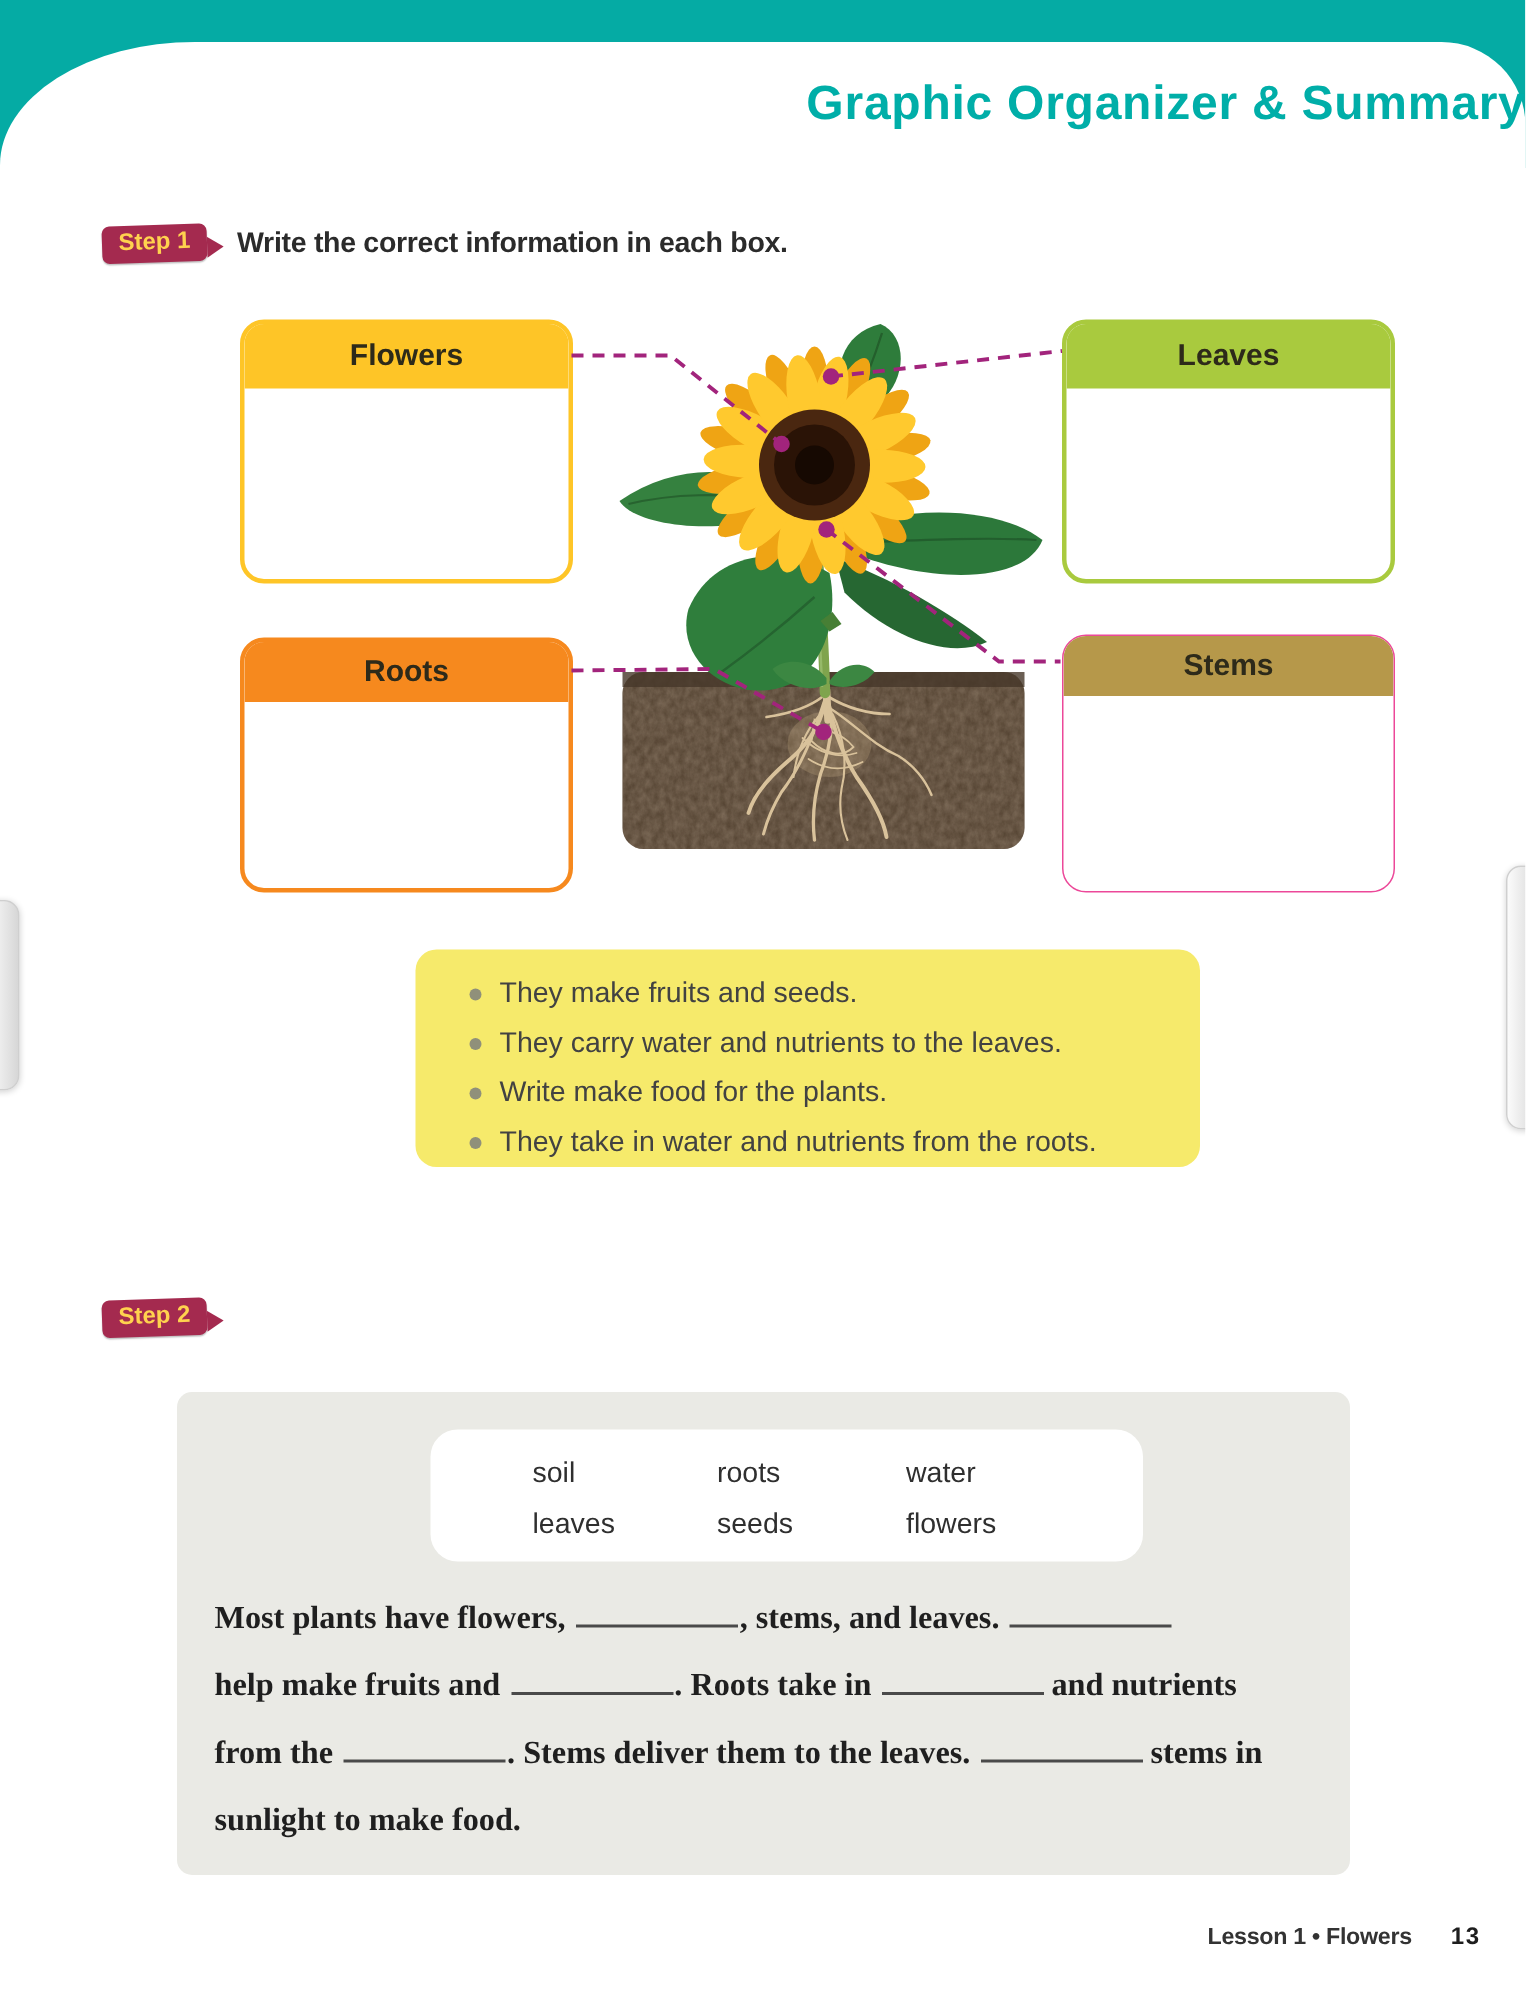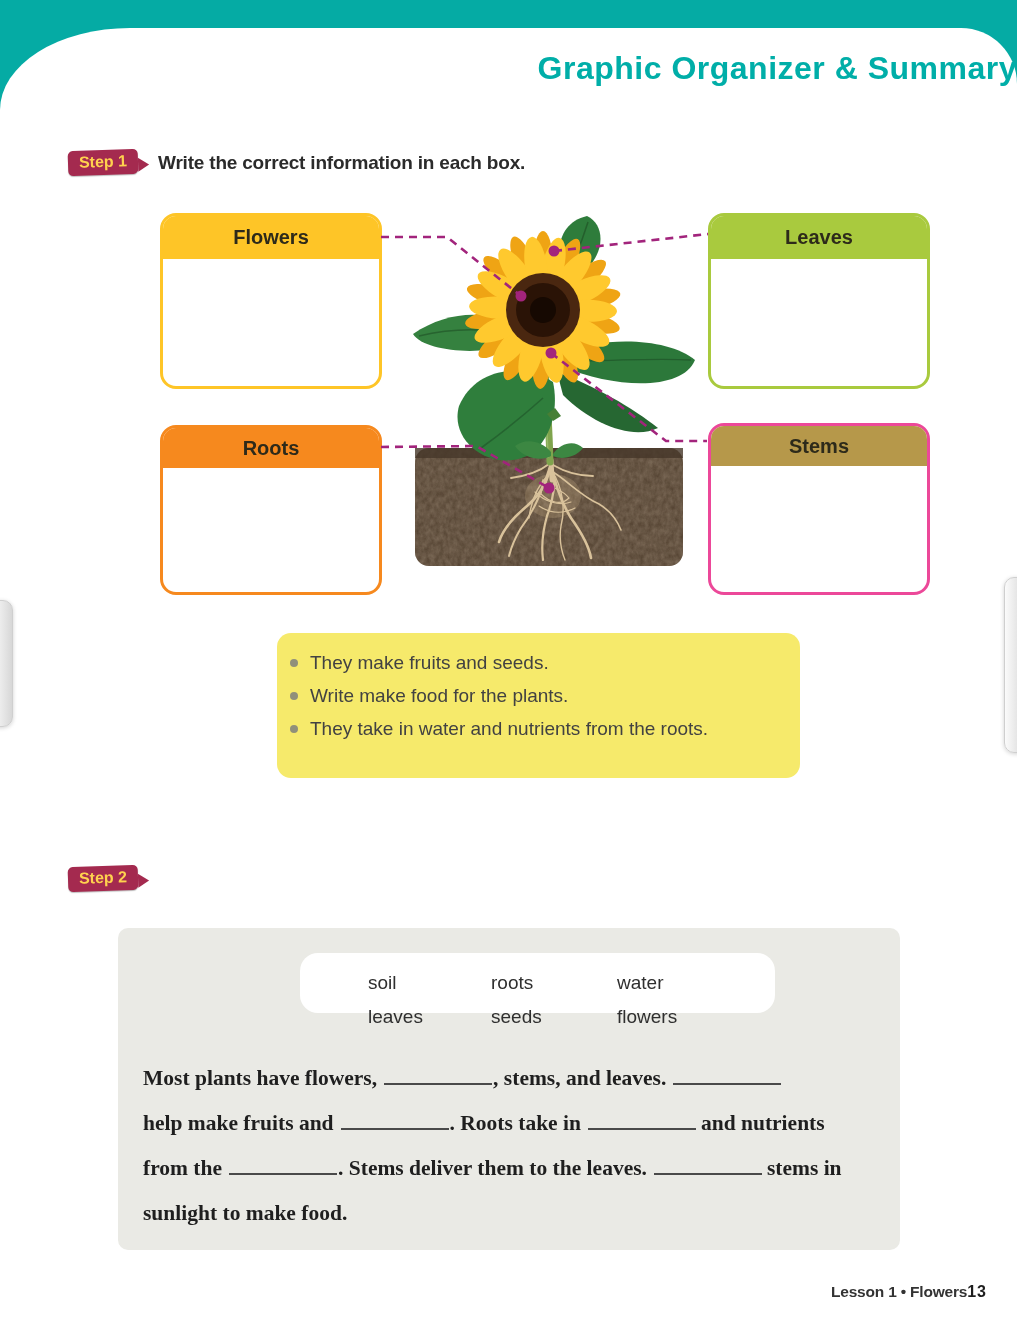--- a/index.html
+++ b/index.html
@@ -39,58 +39,58 @@
   .label-box .hd {
     display:flex; align-items:center; justify-content:center;
     font-size:20px; font-weight:bold; color:#2D2A1A;
   }
   .box-flowers { left:160px; top:213px; height:176px; border:3px solid #FEC527; }
   .box-flowers .hd { background:#FEC527; height:43px; }
   .box-leaves  { left:708px; top:213px; height:176px; border:3px solid #A9CA3E; }
   .box-leaves .hd { background:#A9CA3E; height:43px; }
   .box-roots   { left:160px; top:425px; height:170px; border:3px solid #F6891E; }
   .box-roots .hd { background:#F6891E; height:40px; }
-  .box-stems   { left:708px; top:423px; height:172px; border:3px solid #ec4899; }
+  .box-stems   { left:708px; top:423px; height:172px; border:1px solid #ec4899; }
   .box-stems .hd { background:#B6984A; height:40px; }
   .label-box .bd { flex:1; background:#fff; }
   
   .plant { position:absolute; left:403px; top:210px; width:300px; height:365px; }
   .connectors { position:absolute; left:0; top:0; width:1017px; height:800px; pointer-events:none; }
   
   .hints-box {
     position:absolute; left:277px; top:633px; width:523px; height:145px;
-    background:#F6EA6B; border-radius:14px; padding:13px 0 0 13px;
+    background:#F6EA6B; border-radius:14px; padding:13px 0 0 36px;
   }
   .hint { display:flex; align-items:center; height:33px; }
   .hint .dot { width:8px; height:8px; border-radius:50%; background:#90907A; margin-right:12px; flex:0 0 auto; }
   .hint span.t { font-size:19px; color:#424242; }
   
   .gray-panel {
     position:absolute; left:118px; top:928px; width:782px; height:322px;
     background:#EAEAE5; border-radius:10px;
   }
   .word-bank {
-    position:absolute; left:169px; top:25px; width:475px; height:60px;
-    background:#ffffff; border-radius:18px; padding:13px 0 0 68px;margin-left:13px;
+    position:absolute; left:169px; top:25px; width:475px; height:88px;
+    background:#ffffff; border-radius:18px; padding:13px 0 0 68px;
   }
   .wb-row { display:flex; height:34px; align-items:center; }
   .wb-row span { display:inline-block; font-size:19px; color:#2F2F2F; }
   .wb-row .c1 { width:123px; } .wb-row .c2 { width:126px; }
   .summary {
     position:absolute; left:25px; top:128px; width:745px;
     font-family:"Liberation Serif", serif; font-size:21.5px; color:#1F1F1F;
   }
   .sline { white-space:nowrap; height:45px; line-height:45px;font-weight:bold; }
   .blank {
     display:inline-block; width:108px; height:14px; margin:0 5px 0 7px;
     border-bottom:2px solid #4A4A4A; vertical-align:baseline;
   }
   .blank.tight { margin-right:1px; }
   
-  .footer { position:absolute; top:1283px; right:30px; display:flex; align-items:baseline; }
+  .footer { position:absolute; top:1283px; right:30px; display:flex; align-items:baseline; gap:26px; }
   .footer .lesson { font-size:15.5px; font-weight:bold; color:#333; letter-spacing:-0.2px; }
   .footer .pageno { font-size:16px; font-weight:bold; color:#1E1E1E; letter-spacing:1px; }
   
   .nav-tab {
     position:absolute; width:22px; background:linear-gradient(to right,#fbfbfb,#d7d7d7);
     border:1px solid #cfcfcf; box-shadow:0 1px 4px rgba(0,0,0,.18);
   }
   .nav-tab.left  { left:-9px;  top:600px; height:127px; border-radius:0 10px 10px 0; }
   .nav-tab.right { right:-9px; top:577px; height:176px; border-radius:10px 0 0 10px; }
 </style>
@@ -243,20 +243,24 @@
     </g>
   </svg>
 
   <div class="hints-box">
     <div class="hint">
       <span class="dot"></span>
       <span class="t">They make fruits and seeds.</span>
     </div>
     <div class="hint">
       <span class="dot"></span>
+      <span class="t">They carry water and nutrients to the leaves.</span>
+    </div>
+    <div class="hint">
+      <span class="dot"></span>
       <span class="t">Write make food for the plants.</span>
     </div>
     <div class="hint">
       <span class="dot"></span>
       <span class="t">They take in water and nutrients from the roots.</span>
     </div>
   </div>
 
   <div class="step-row s2">
     <span class="step-badge"><span>Step 2</span><span class="step-arrow"></span></span>

